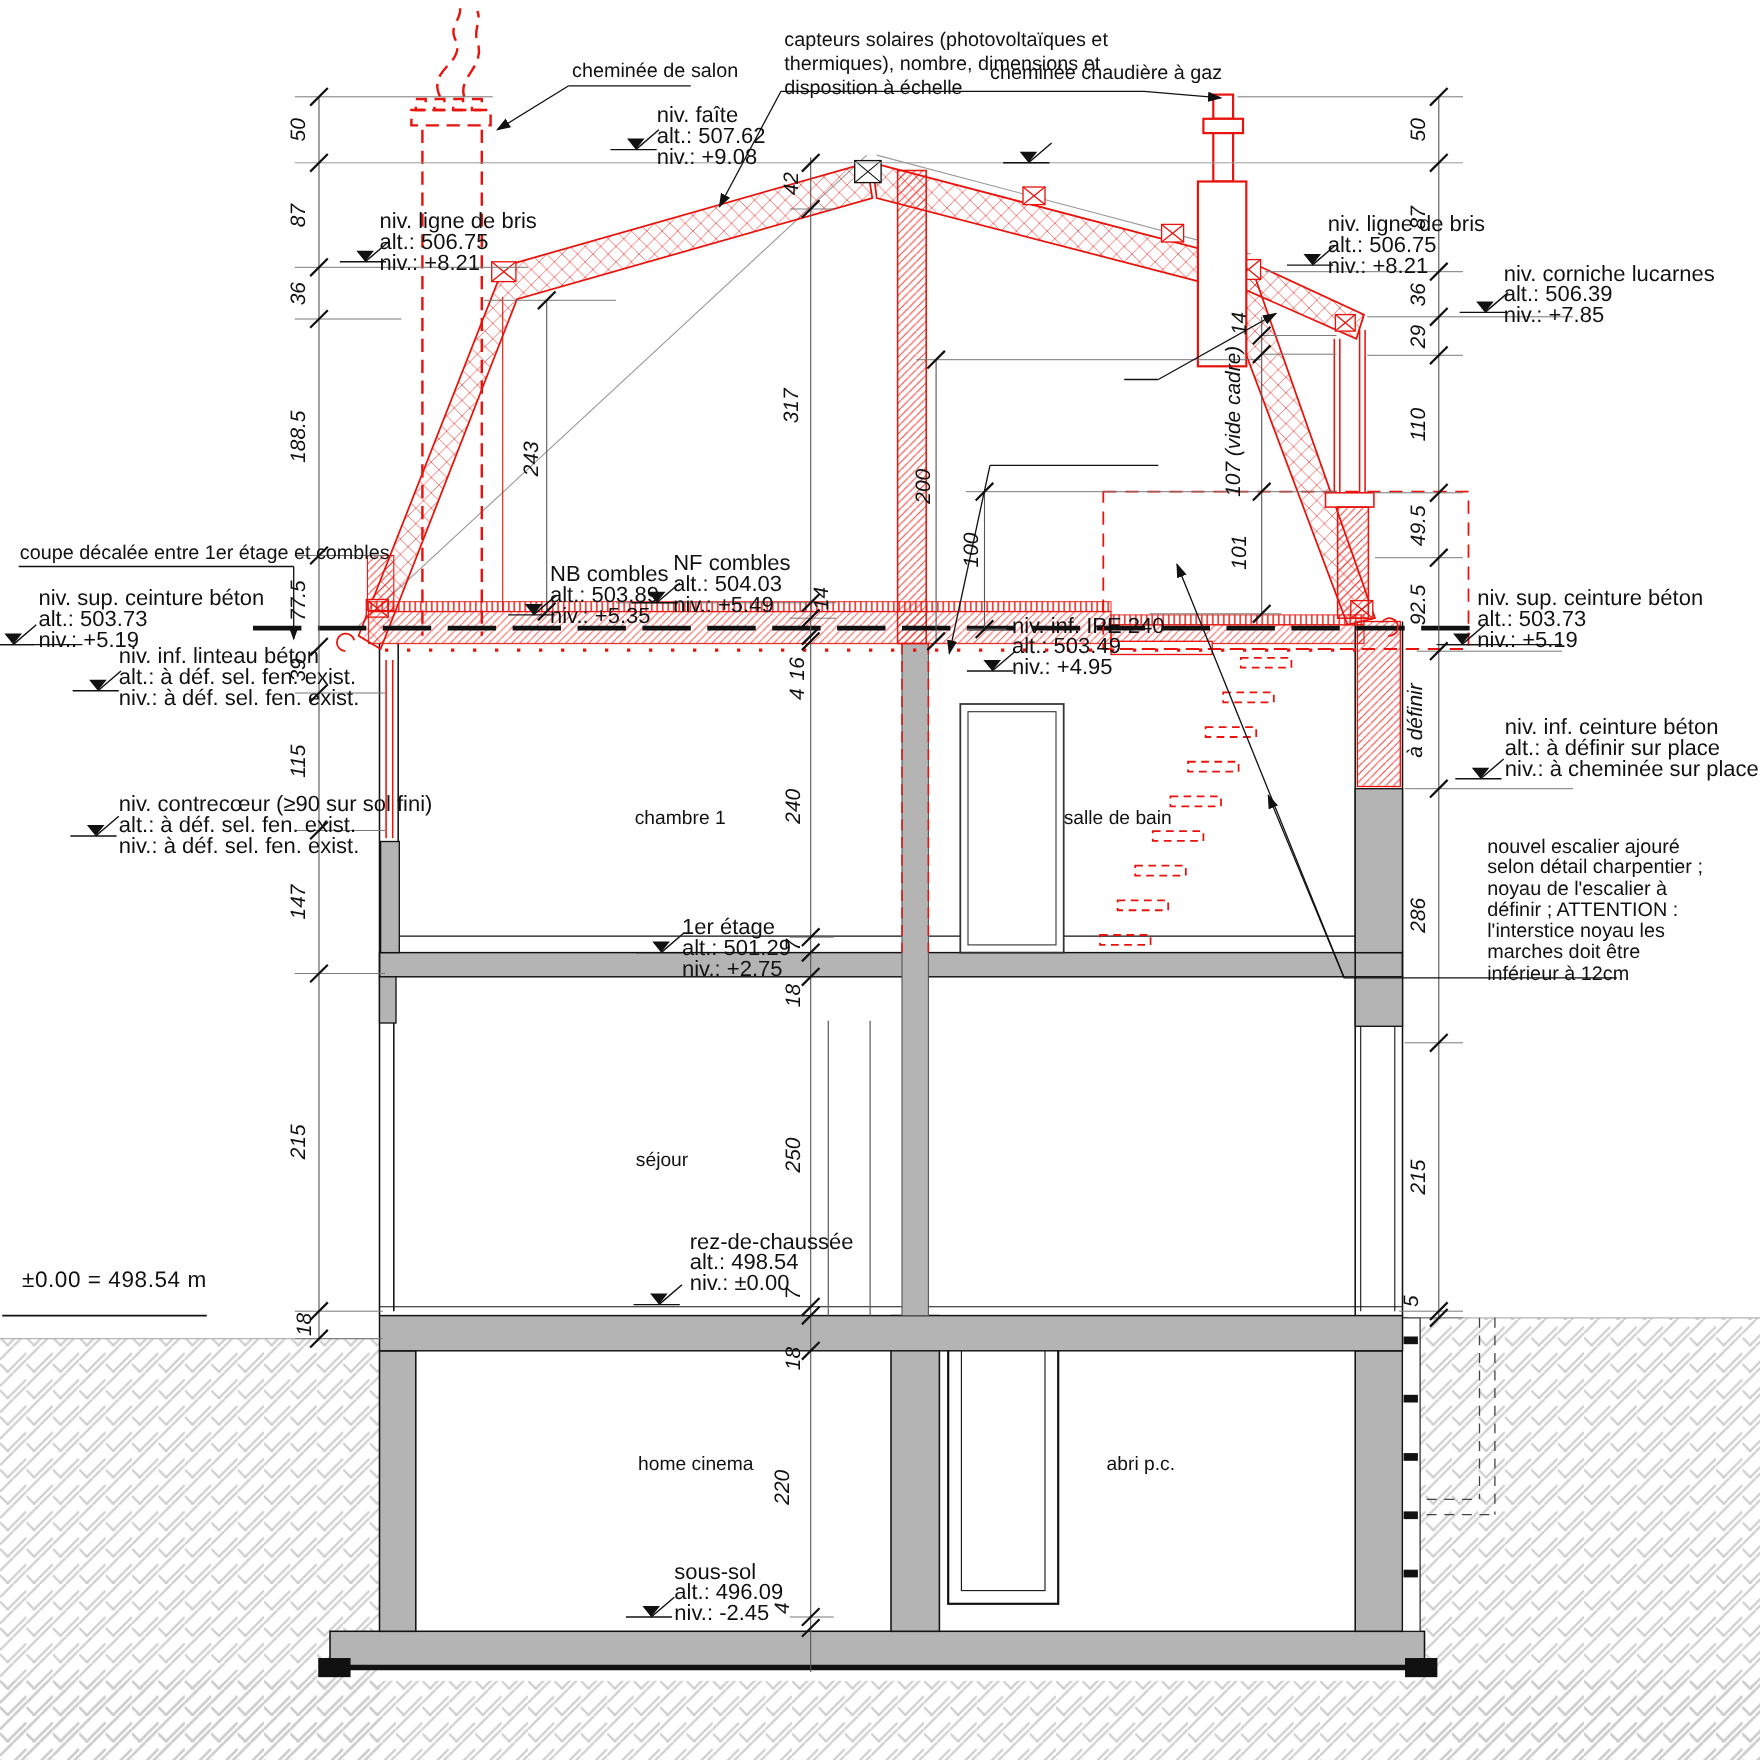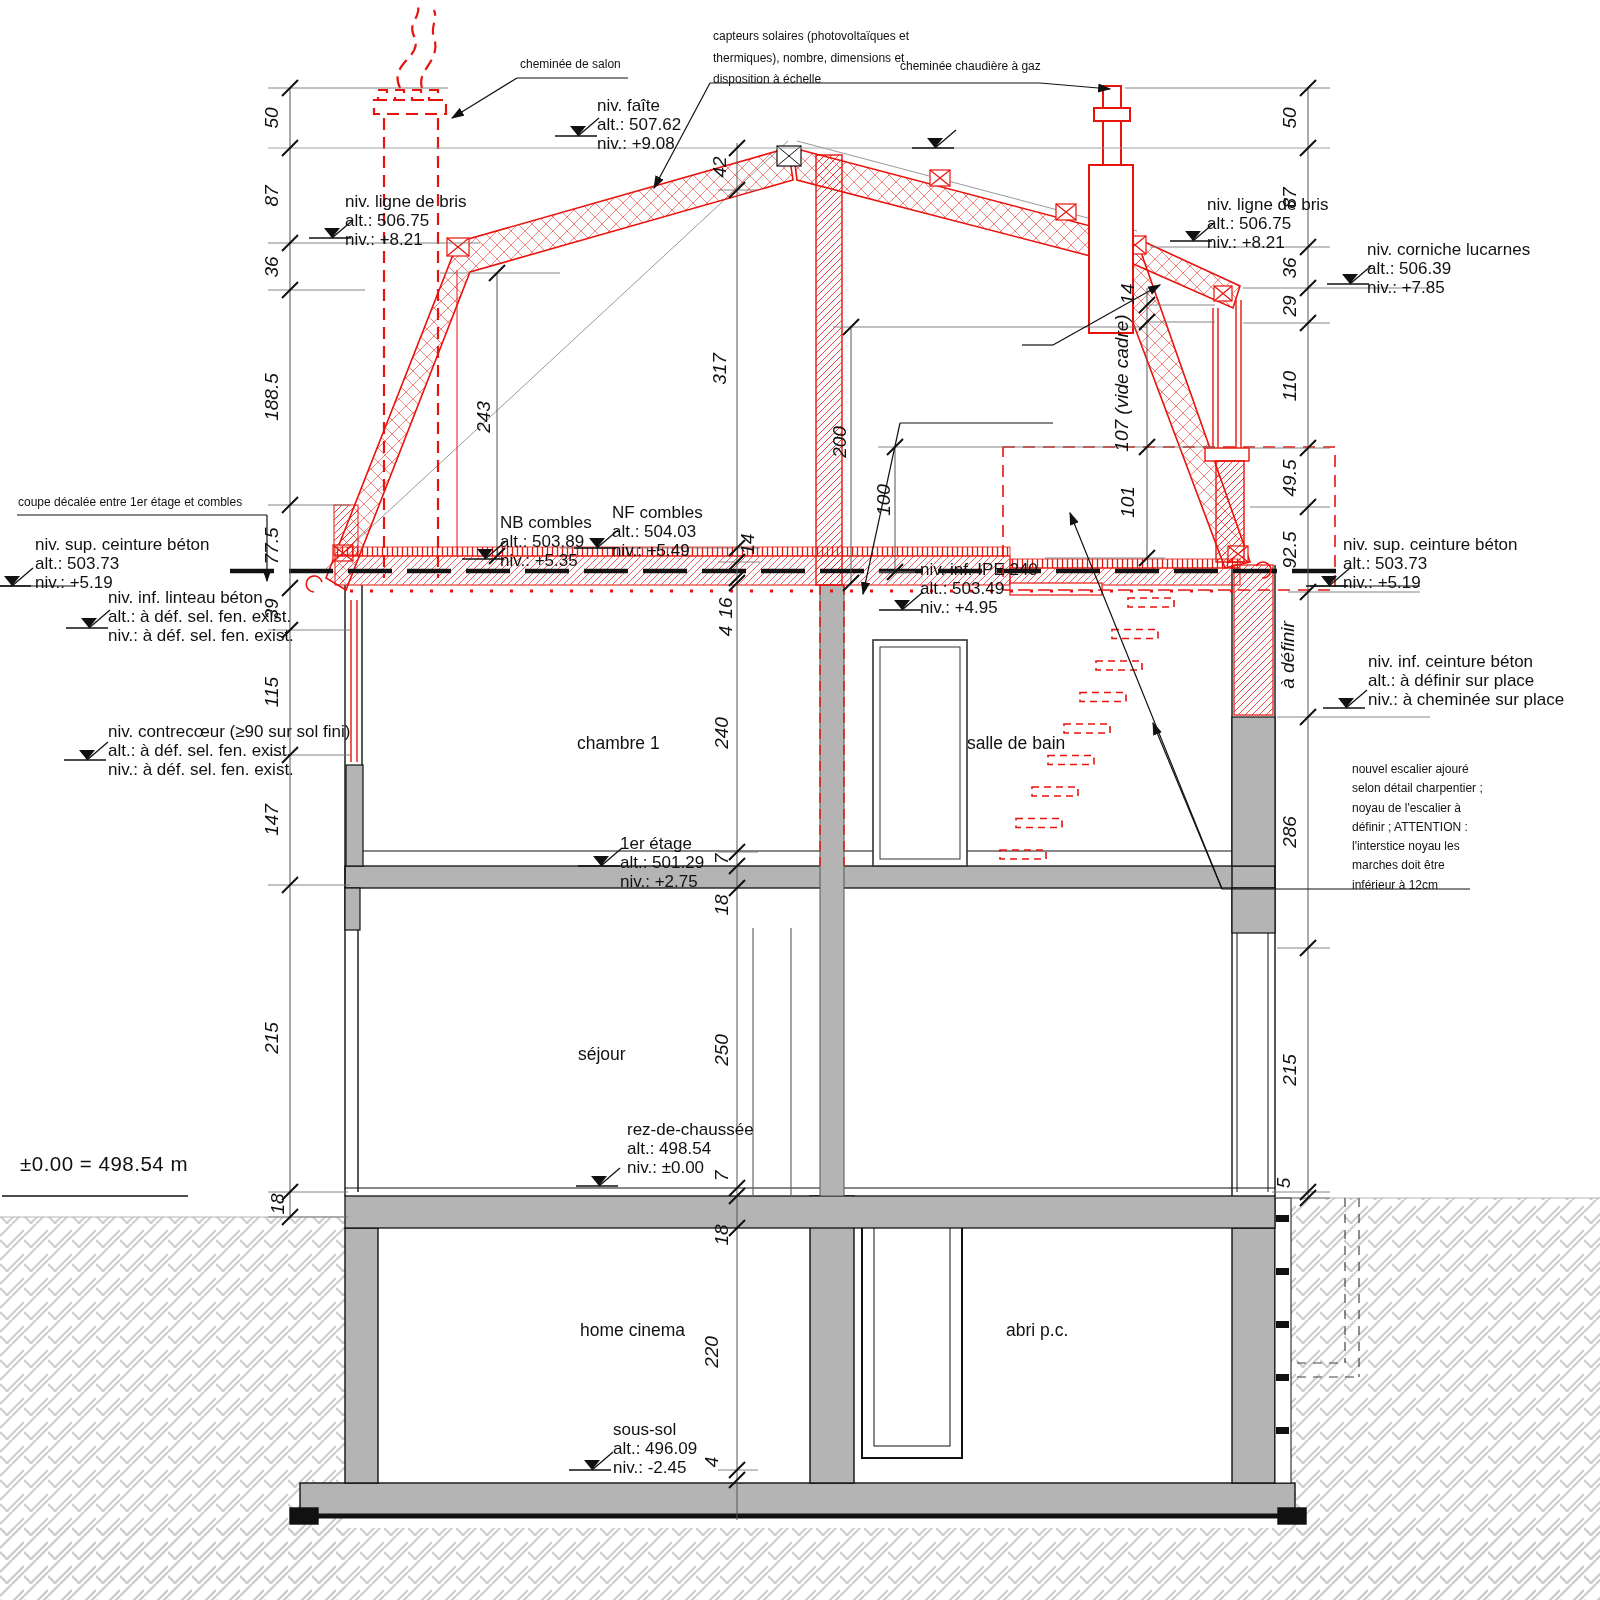--- a/index.html
+++ b/index.html
@@ -1,22 +1,22 @@
 <!DOCTYPE html>
 <html><head>
 <meta charset="utf-8">
 <style>
   html,body{margin:0;padding:0;background:#fff}
   #page{position:relative;width:1600px;height:1600px;background:#fff;overflow:hidden;
         font-family:"Liberation Sans",sans-serif;color:#111}
   #draw{position:absolute;left:0;top:0}
   .note,.lvl,.room,.datum,.dim{position:absolute;color:#111}
-  .note{font-size:12px;line-height:21.5px;white-space:nowrap}
+  .note{font-size:18px;line-height:21.5px;white-space:nowrap}
   .note.tight{line-height:19.3px}
-  .lvl{font-size:17px;line-height:19px;white-space:nowrap}
+  .lvl{font-size:20px;line-height:19px;white-space:nowrap}
   .room{font-size:17.5px;white-space:nowrap}
   .datum{font-size:20.5px;white-space:nowrap;letter-spacing:.5px}
   .dim{transform:translate(-50%,-50%) rotate(-90deg);font-style:italic;font-size:19px;
        white-space:nowrap}
 </style>
 </head>
 <body>
 
 <div id="page">
 

